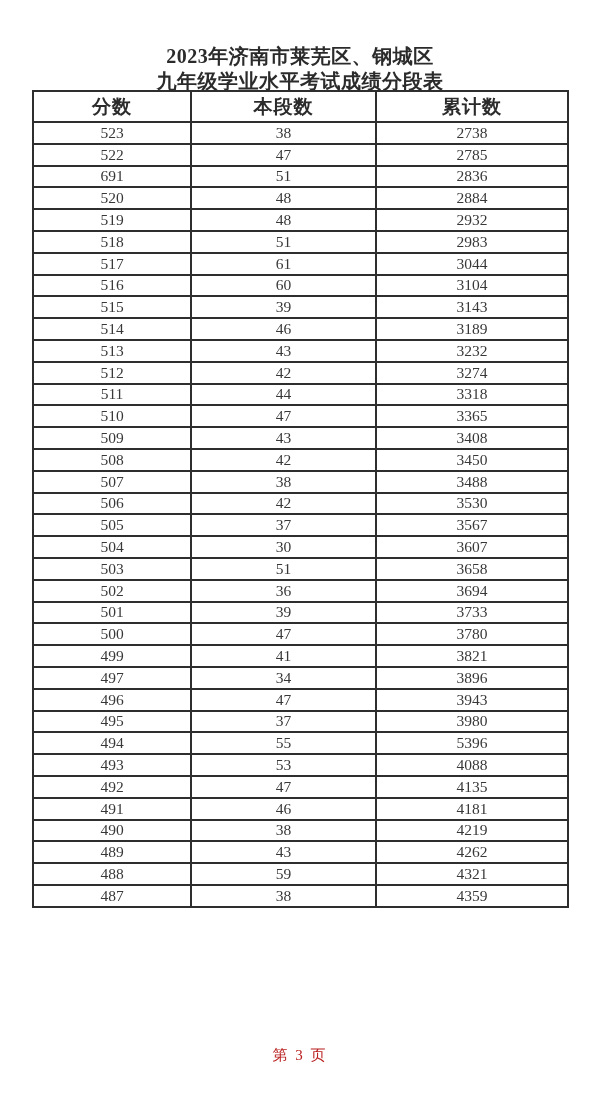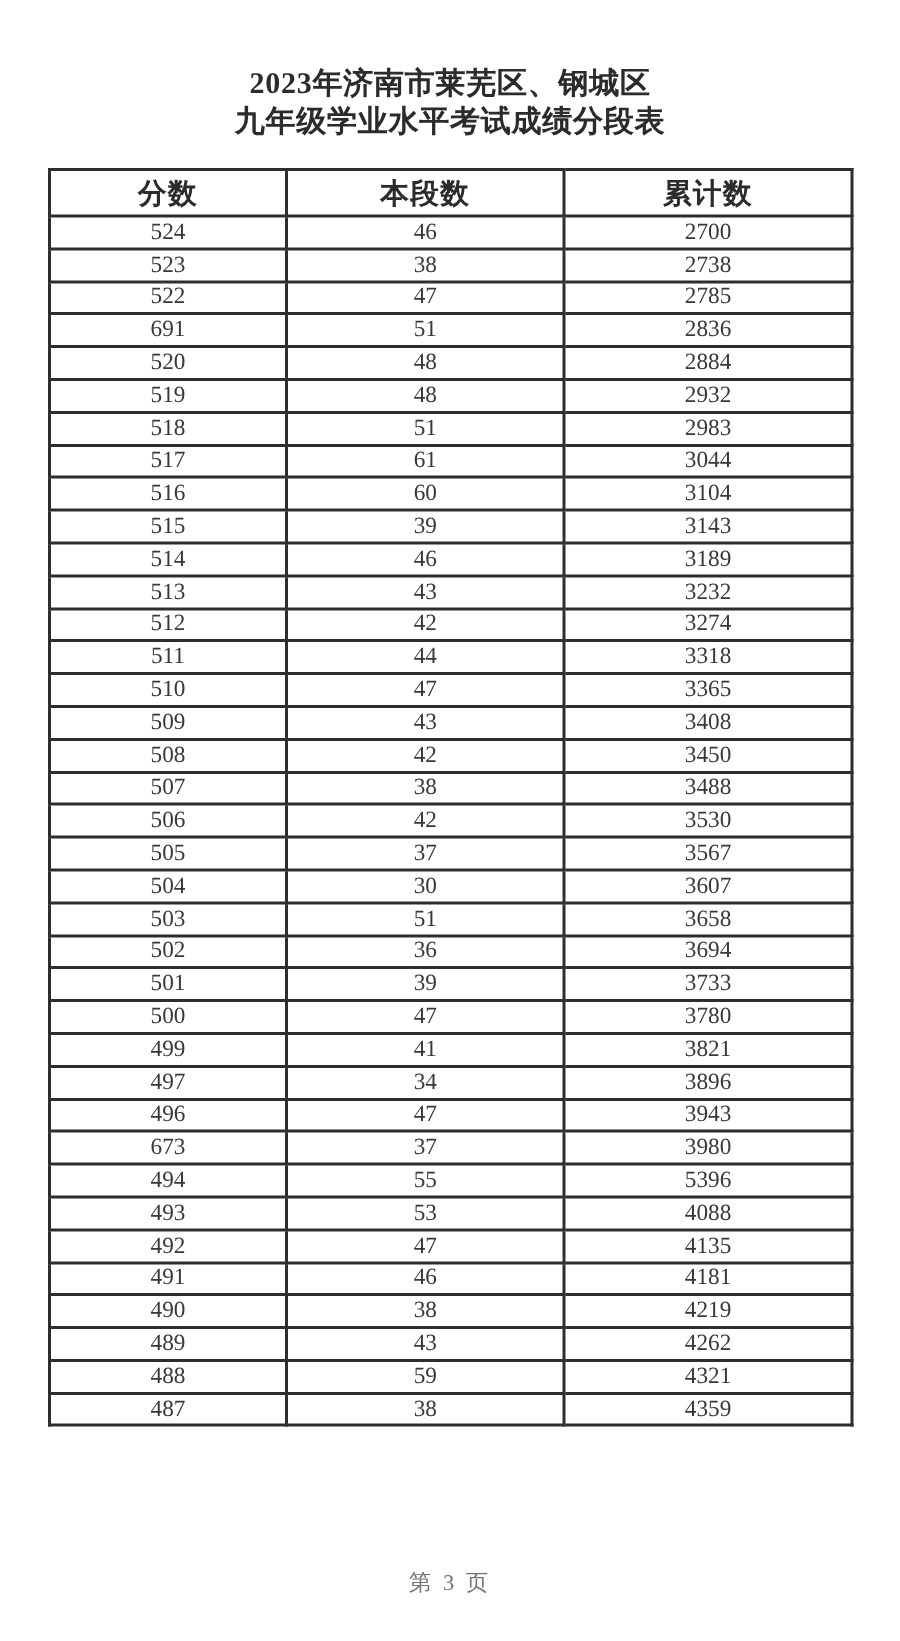--- a/index.html
+++ b/index.html
@@ -35,21 +35,21 @@
       text-align: center;
       font-size: 20px;
       font-weight: bold;
       line-height: 25px;
       color: var(--text-color);
       letter-spacing: 0.5px;
     }
     .score-table {
       position: absolute;
       left: 32px;
-      top: 112px;
+      top: 90px;
       width: 535px;
       border-collapse: collapse;
       table-layout: fixed;
       background: var(--page-bg);
     }
     .score-table col.c1 { width: 158px; }
     .score-table col.c2 { width: 185px; }
     .score-table col.c3 { width: 192px; }
     .score-table th,
     .score-table td {
@@ -71,21 +71,21 @@
       font-weight: normal;
       color: #383838;
     }
     .page-footer {
       position: absolute;
       top: 1046px;
       left: 0;
       width: 600px;
       text-align: center;
       font-size: 15px;
-      color: #737373;
+      color: #b91c1c;
       letter-spacing: 2px;
     }
   </style>
 </head>
 <body>
 
 <div class="page">
 
   <div class="doc-title">
     <div>2023年济南市莱芜区、钢城区</div>
@@ -100,25 +100,20 @@
     </colgroup>
     <thead>
       <tr>
         <th>分数</th>
         <th>本段数</th>
         <th>累计数</th>
       </tr>
     </thead>
     <tbody>
         <tr>
-          <td>524</td>
-          <td>46</td>
-          <td>2700</td>
-        </tr>
-        <tr>
           <td>523</td>
           <td>38</td>
           <td>2738</td>
         </tr>
         <tr>
           <td>522</td>
           <td>47</td>
           <td>2785</td>
         </tr>
         <tr>
@@ -240,21 +235,21 @@
           <td>497</td>
           <td>34</td>
           <td>3896</td>
         </tr>
         <tr>
           <td>496</td>
           <td>47</td>
           <td>3943</td>
         </tr>
         <tr>
-          <td>673</td>
+          <td>495</td>
           <td>37</td>
           <td>3980</td>
         </tr>
         <tr>
           <td>494</td>
           <td>55</td>
           <td>5396</td>
         </tr>
         <tr>
           <td>493</td>

